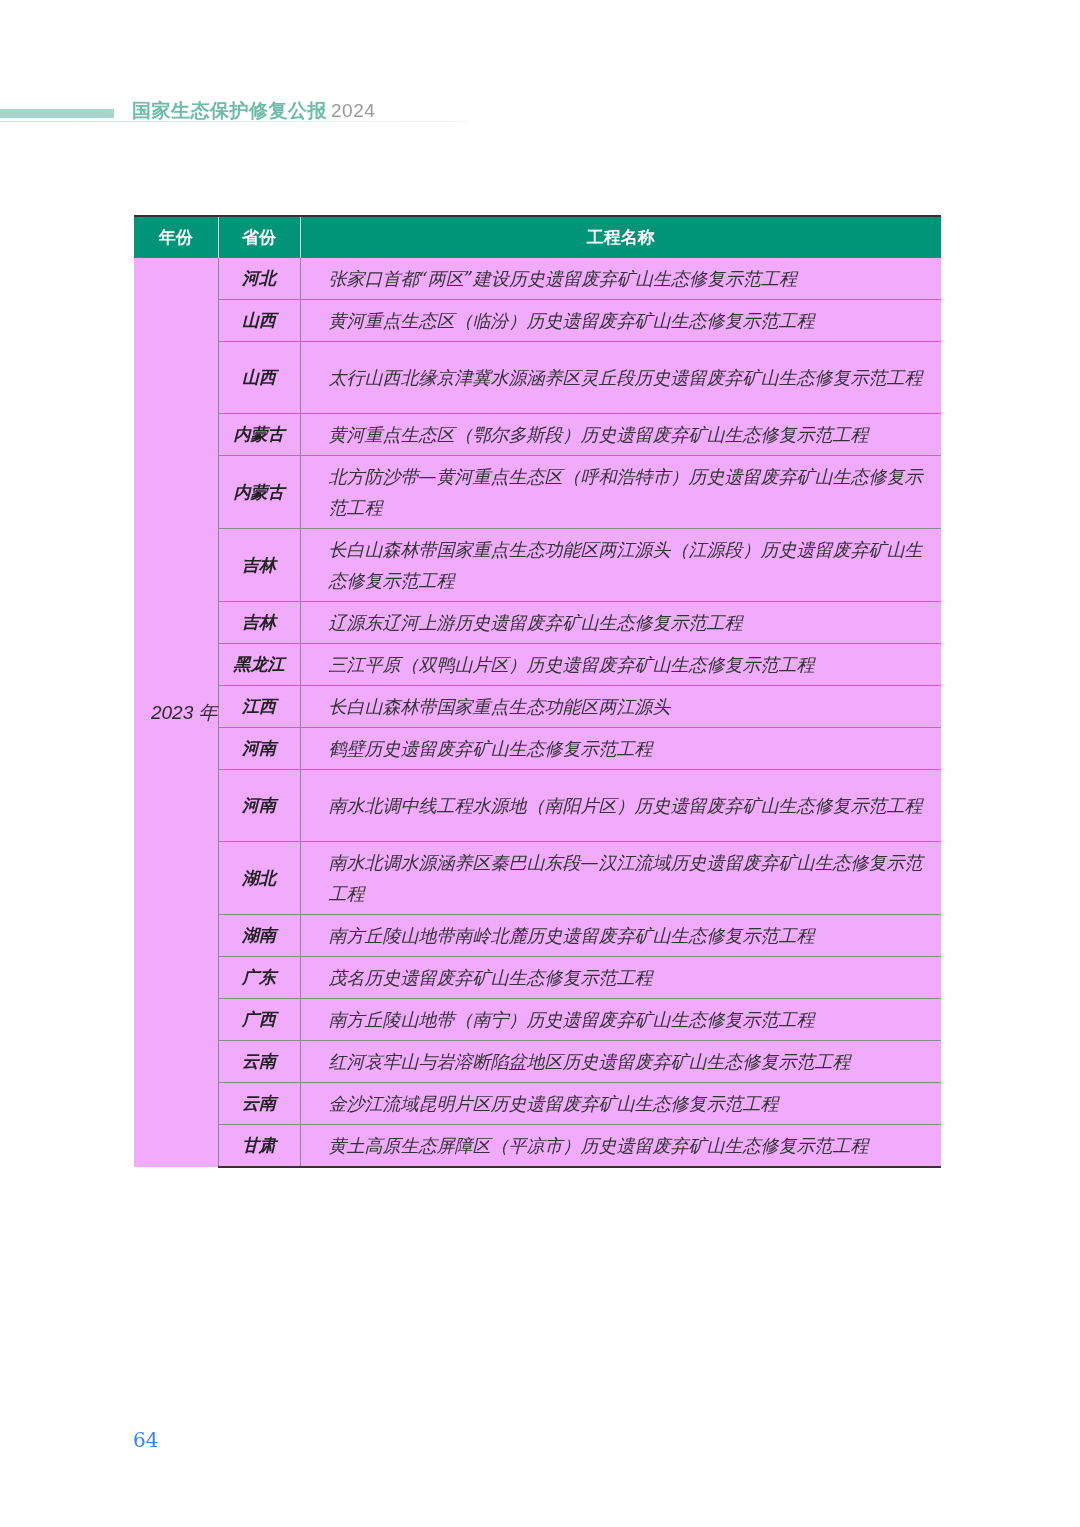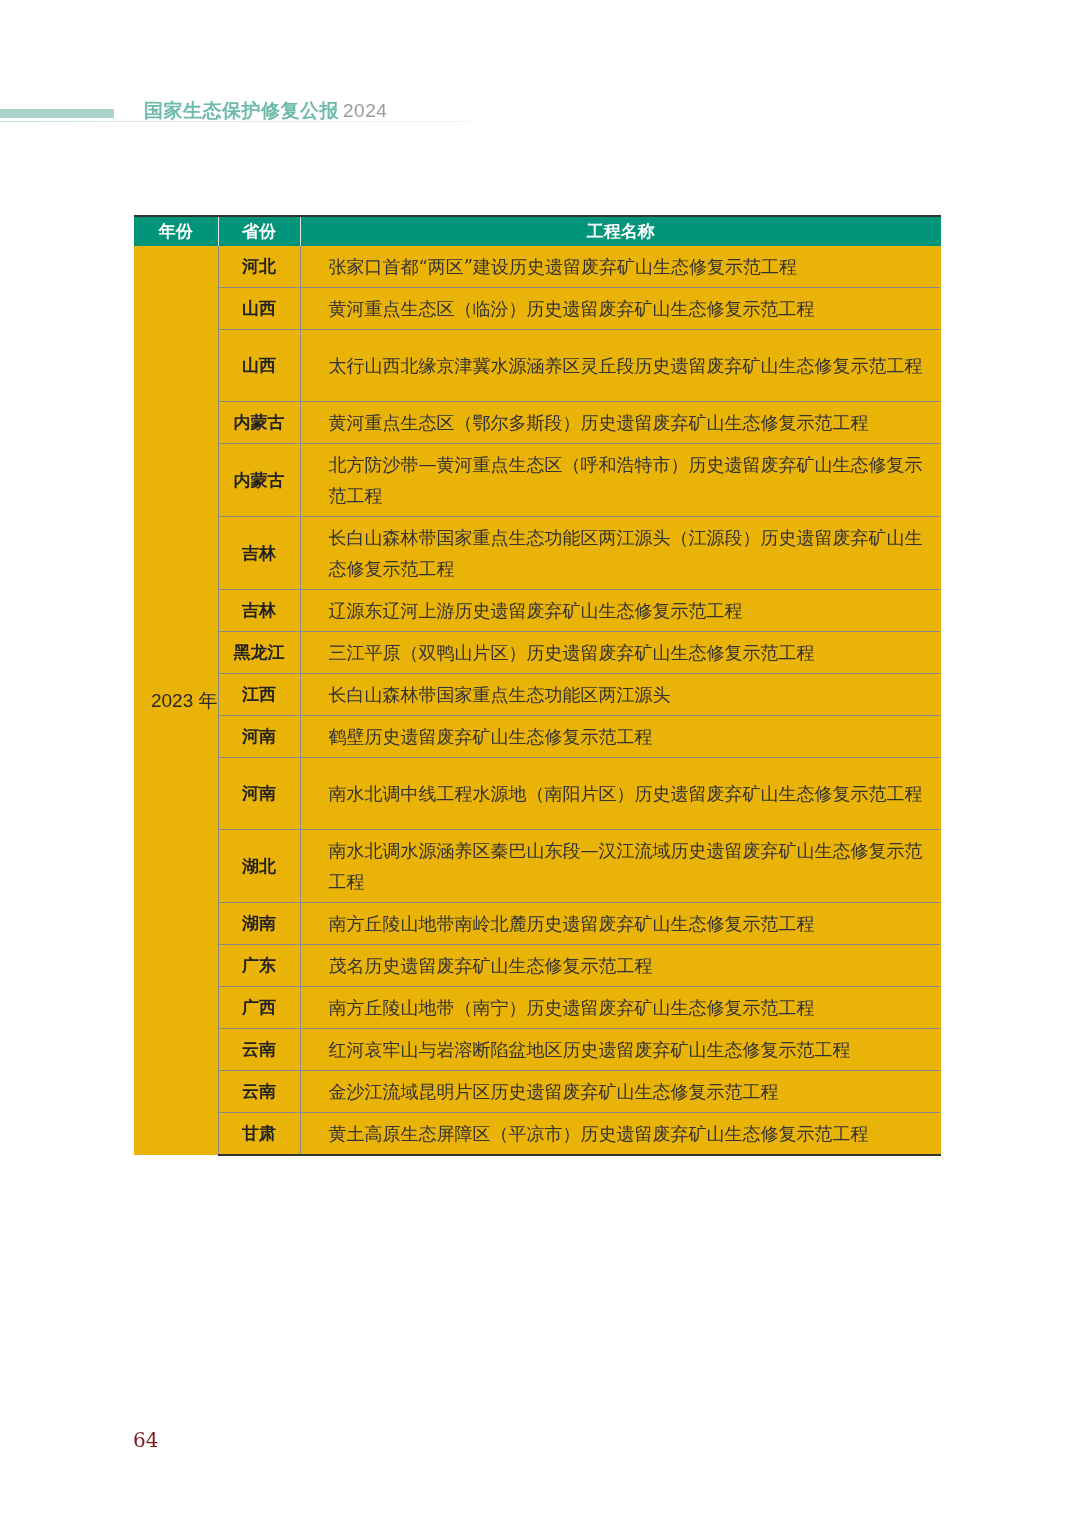--- a/index.html
+++ b/index.html
@@ -10,61 +10,61 @@
   }
   .hdr-bar {
     position: absolute; left: 0; top: 109px; width: 114px; height: 9px;
     background: #a8d5cb;
   }
   .hdr-line {
     position: absolute; left: 0; top: 121px; width: 470px; height: 1px;
     background: linear-gradient(to right, #c9e3dc, #f4f4f4);
   }
   .hdr-title {
-    position: absolute; left: 144px; top: 98px; font-size: 19px; font-weight: bold;
+    position: absolute; left: 132px; top: 98px; font-size: 19px; font-weight: bold;
     color: #6dbba8; letter-spacing: 0.5px;
     font-family: "DejaVu Serif", serif;
   }
   .hdr-year {
     color: #9a9a9a; font-family: "Liberation Sans", sans-serif; font-weight: normal;
     font-size: 19px; margin-left: 4px;
   }
   .cont {
     position: absolute; left: 866px; top: 178px; font-size: 18px; color: #333; margin-top: 36px;
   }
   table {
     position: absolute; left: 134px; top: 215px; width: 807px;
     border-collapse: collapse; table-layout: fixed;
   }
-  thead tr { height: 30px; }
+  thead tr { height: 42px; }
   th {
     background: #009479; color: #ffffff; font-family: "DejaVu Sans", sans-serif;
     font-weight: bold; font-size: 17px; border-top: 2px solid #333;
     border-right: 1px solid #e4e4e4; padding: 0;
   }
   th:last-child { border-right: none; margin-left: 16px; }
   td {
-    background: #eab308; font-size: 18px; padding: 0; border-bottom: 1px solid #8a8a8a;
-    border-right: 1px solid #8a8a8a; vertical-align: middle;
+    background: #f0abfc; font-size: 18px; padding: 0; border-bottom: 1px solid #8a8a8a;
+    border-right: 1px solid #8a8a8a; vertical-align: middle; font-style: italic;
   }
   td.year {
     font-family: "Liberation Sans", sans-serif; font-size: 19px; text-align: right;
     border-bottom: none;
   }
   td.prov {
     text-align: center; font-family: "DejaVu Sans", sans-serif; font-weight: bold;
     font-size: 17px; color: #222;
   }
   td.name {
     border-right: none; padding: 5px 8px 5px 28px; line-height: 31px; color: #333;
   }
   tbody tr:last-child td { border-bottom: 2px solid #333; }
   tbody tr:last-child td.year { border-bottom: 2px solid #333; }
   .page-num {
-    position: absolute; left: 133px; top: 1428px; font-size: 20px; color: #7f1d1d;
+    position: absolute; left: 133px; top: 1428px; font-size: 20px; color: #3b82f6;
   }
 </style>
 </head>
 <body>
 
 <div class="hdr-bar"></div>
 <div class="hdr-line"></div>
 <div class="hdr-title"><span>国家生态保护修复公报</span><span class="hdr-year">2024</span></div>
 
 <div class="cont">续表</div>

